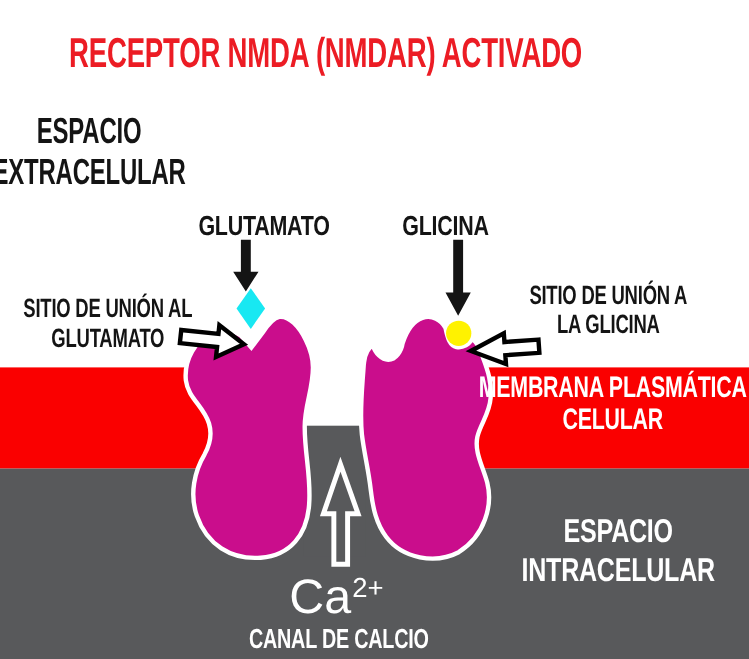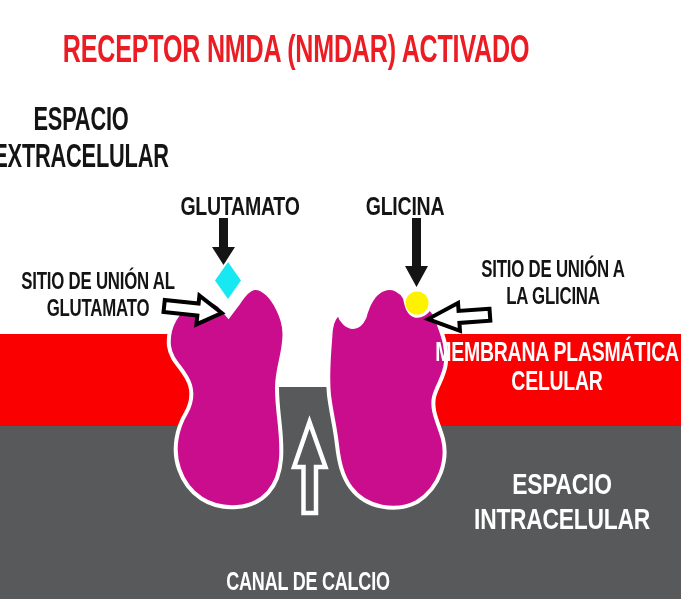--- a/index.html
+++ b/index.html
@@ -125,15 +125,16 @@
   <div class="lbl" id="membrane-label">
     <div>MEMBRANA PLASMÁTICA</div>
     <div>CELULAR</div>
   </div>
 
   <div class="lbl" id="intracellular-label">
     <div>ESPACIO</div>
     <div>INTRACELULAR</div>
   </div>
 
+  <div id="calcium-ion-label"><span>Ca</span><sup>2+</sup></div>
 
   <div class="lbl" id="calcium-channel-label">CANAL DE CALCIO</div>
 </div>
 
 </body></html>

